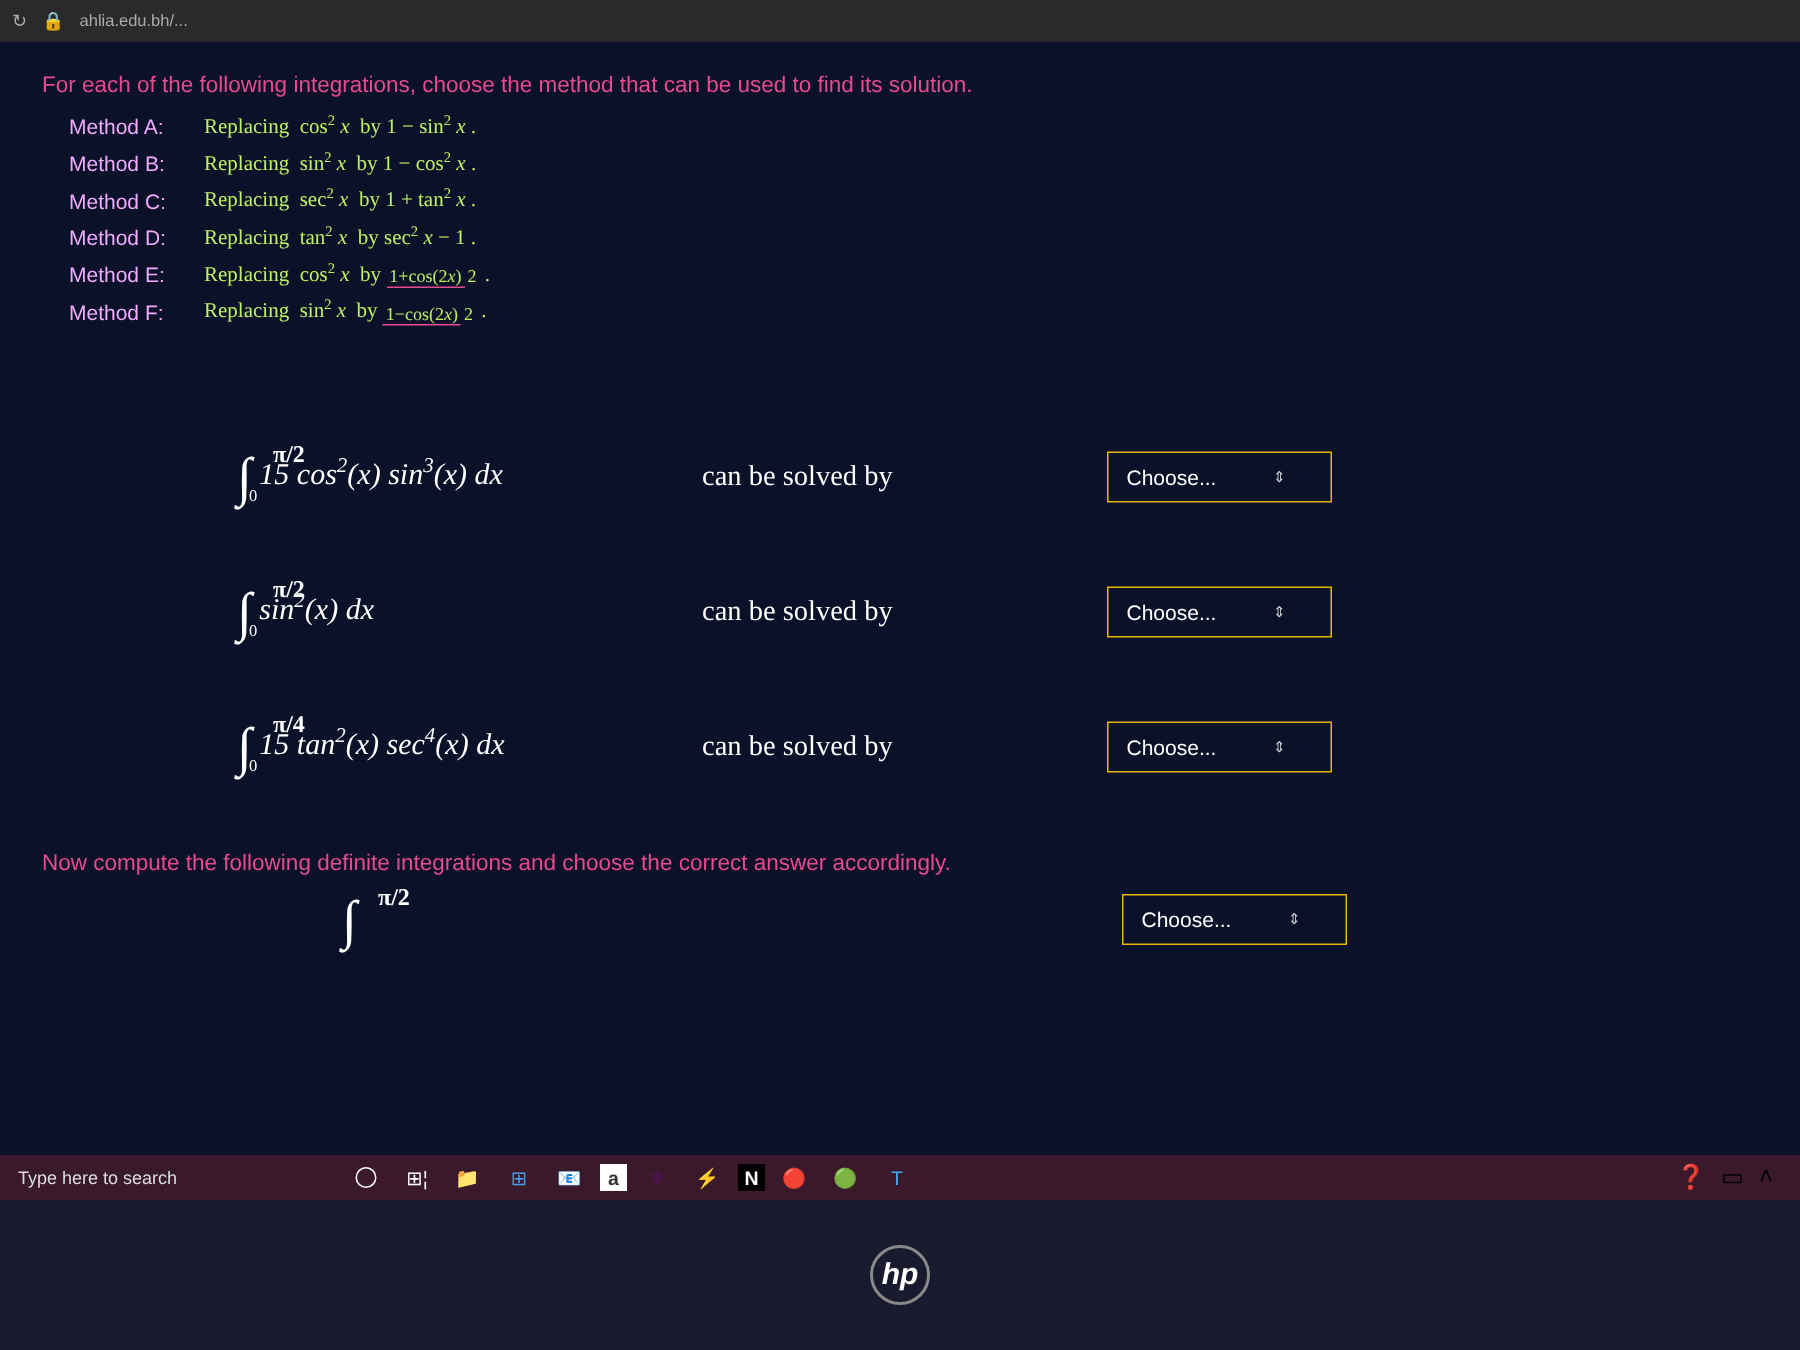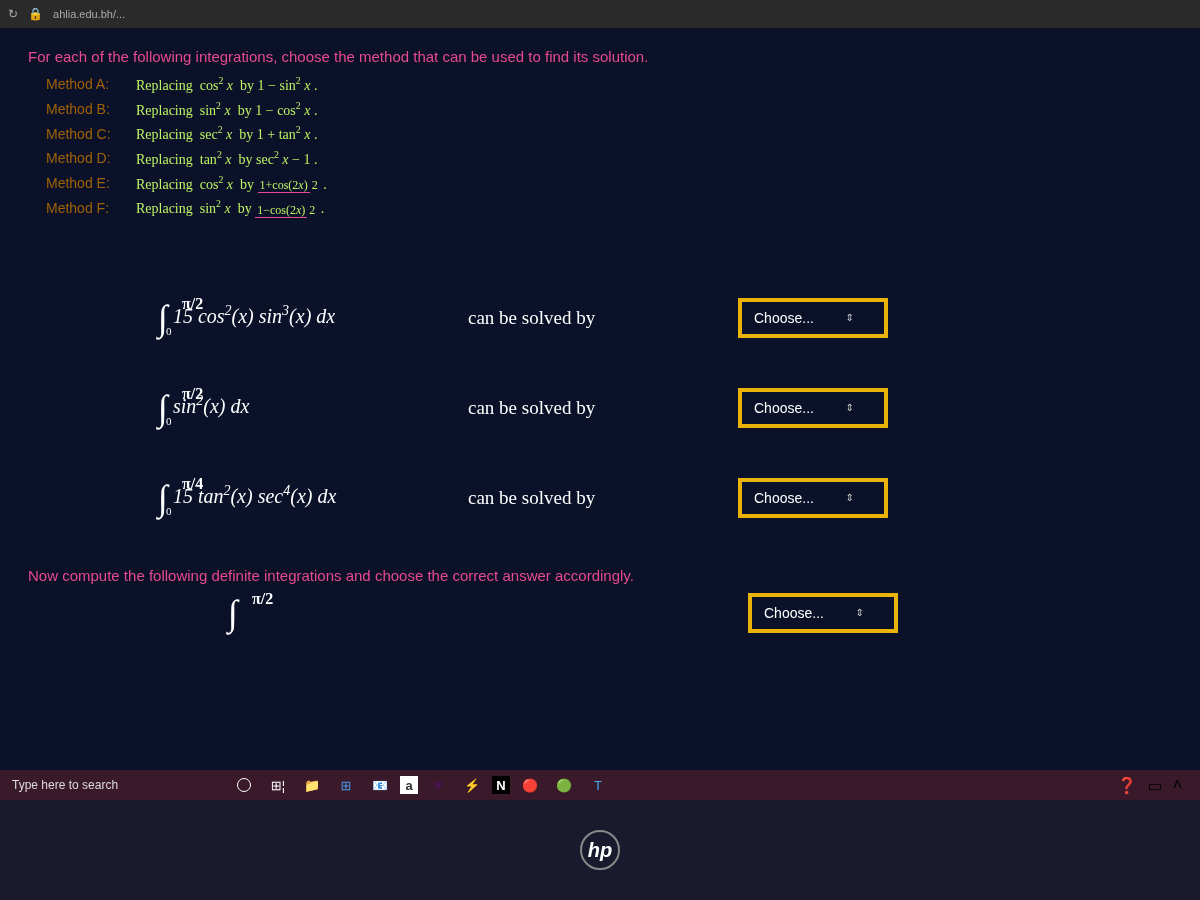--- a/index.html
+++ b/index.html
@@ -40,21 +40,21 @@
       margin-left: 18px;
       margin-bottom: 80px;
     }
     .method-row {
       display: flex;
       gap: 12px;
       margin-bottom: 6px;
       align-items: center;
     }
     .method-label {
-      color: #a16207;
+      color: #f0abfc;
       font-size: 14px;
       width: 78px;
     }
     .method-text {
       color: #bef264;
       font-size: 14px;
       font-family: 'Times New Roman', serif;
     }
     .integral-rows {
       margin-left: 130px;
@@ -94,21 +94,21 @@
       font-style: normal;
     }
     .solve-text {
       font-family: 'Times New Roman', serif;
       font-size: 19px;
       color: #fff;
       width: 270px;
     }
     .choose-select {
       background: #0a1128;
-      border: 4px solid #eab308;
+      border: 1px solid #eab308;
       color: #fff;
       padding: 8px 30px 8px 12px;
       font-size: 14px;
       width: 150px;
       display: flex;
       justify-content: space-between;
       align-items: center;
       cursor: pointer;
     }
     .select-arrow {

